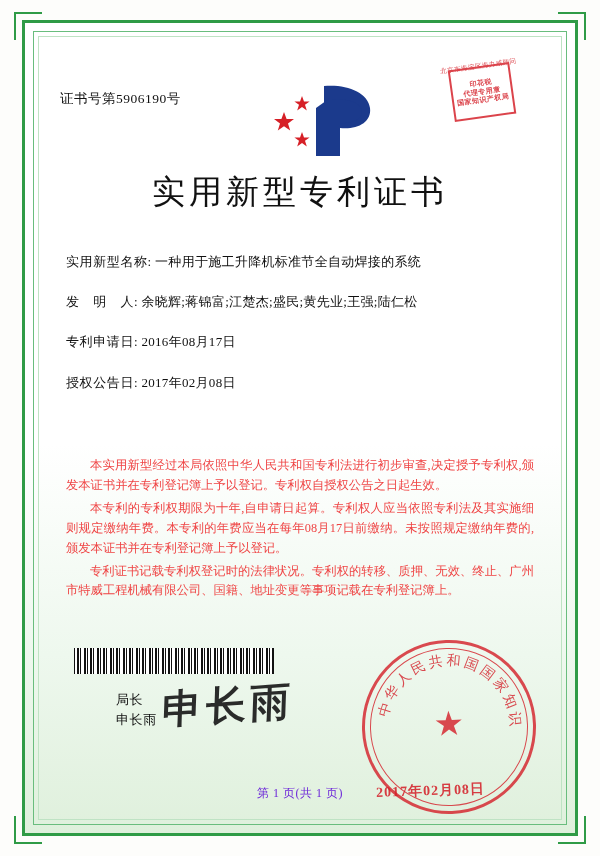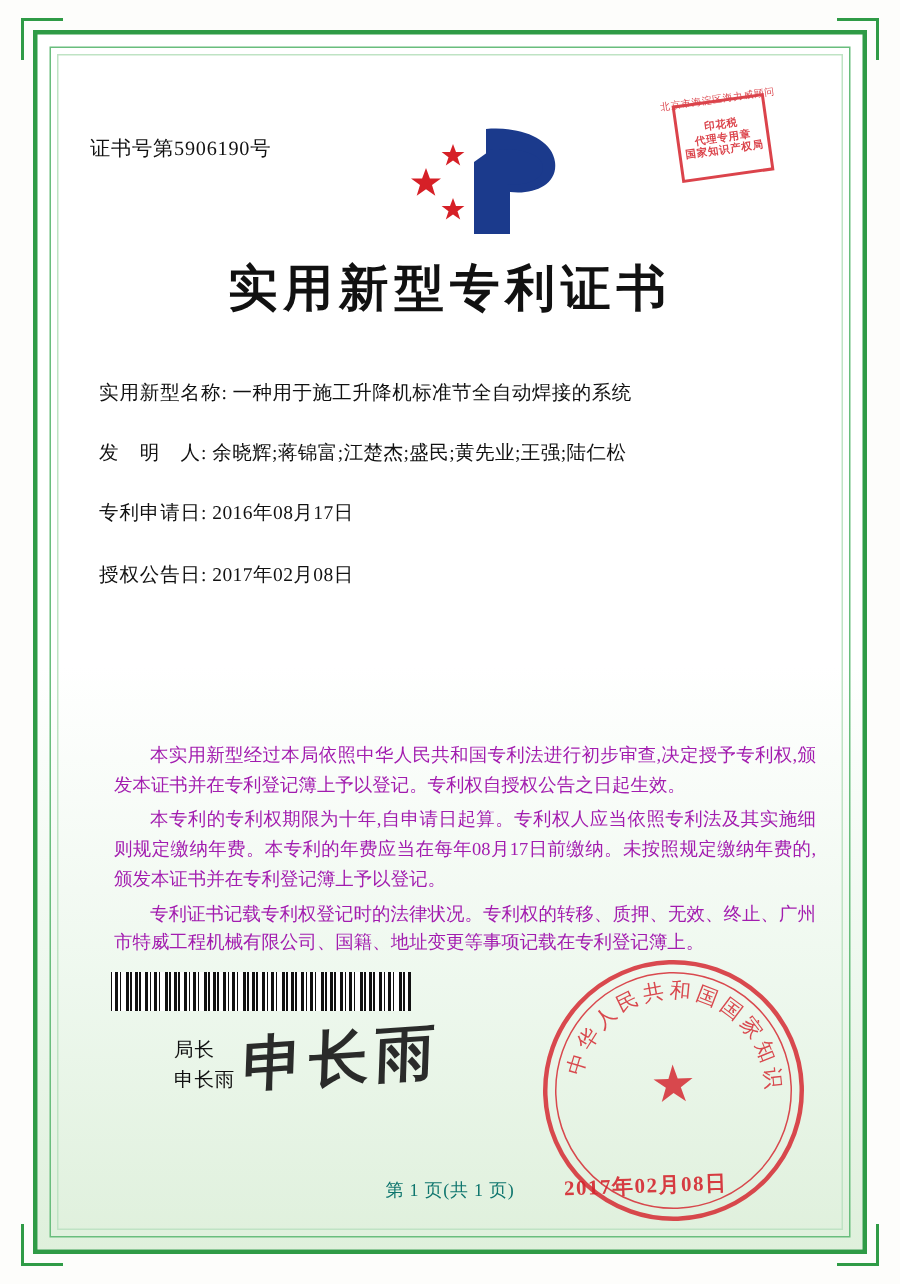--- a/index.html
+++ b/index.html
@@ -87,21 +87,21 @@
   .logo svg { display: block; }
 
   .title {
     position: absolute;
     left: 0;
     top: 130px;
     width: 512px;
     text-align: center;
     font-family: "Liberation Serif", "DejaVu Serif", serif;
     font-size: 33px;
-    font-weight: bold;
+    font-weight: normal;
     letter-spacing: 4px;
     color: #111;
   }
 
   .fields {
     position: absolute;
     left: 22px;
     top: 196px;
     width: 470px;
     margin-top: 17px;
@@ -117,28 +117,27 @@
     display: inline-block;
     letter-spacing: 0.6px;
   }
   .field-value {
     display: inline;
     letter-spacing: 0.3px;
   }
 
   .paras {
     position: absolute;
-    left: 32px;
+    left: 22px;
     top: 416px;
     width: 468px;
     font-size: 12.3px;
-    color: #a21caf;
+    color: #ef4444;
     line-height: 1.62;
     text-align: justify;
-    margin-top: 38px;
   }
   .paras p {
     margin: 0 0 3px 0;
     text-indent: 24px;
   }
 
   .barcode {
     position: absolute;
     left: 30px;
     top: 608px;
@@ -262,21 +261,21 @@
     font-weight: bold;
   }
 
   .page-no {
     position: absolute;
     left: 0;
     bottom: 14px;
     width: 512px;
     text-align: center;
     font-size: 12px;
-    color: #0f766e;
+    color: #6d28d9;
     letter-spacing: 0.5px;
   }
 </style>
 </head>
 <body>
 
 <div class="page">
 
   <div class="frame-outer">
     <div class="frame-inner">

